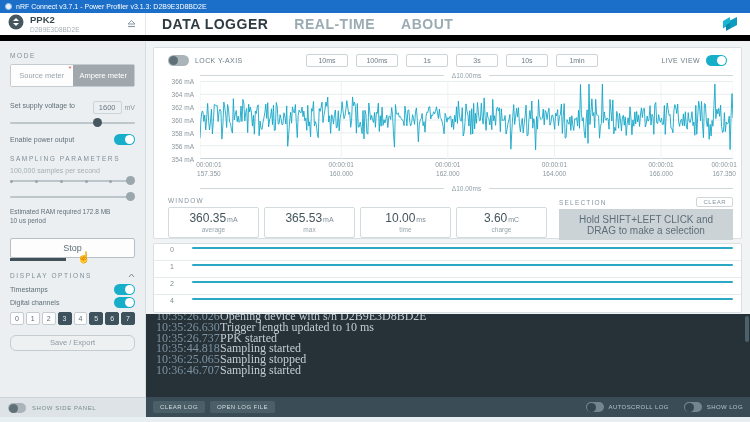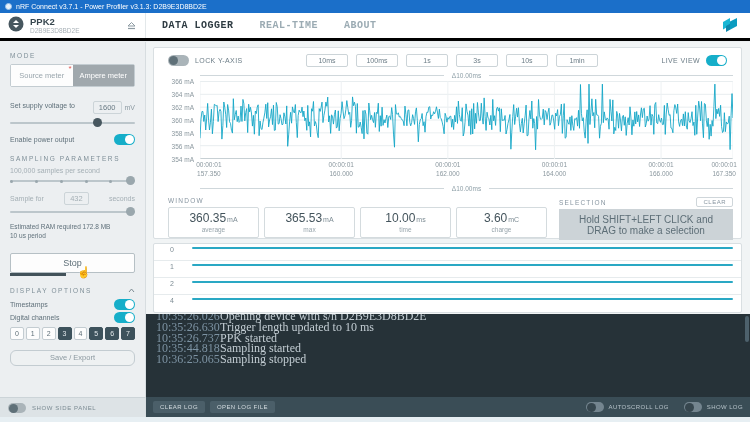--- a/index.html
+++ b/index.html
@@ -4,28 +4,28 @@
 <style>
   *{margin:0;padding:0;box-sizing:border-box;}
   html,body{width:750px;height:422px;overflow:hidden;font-family:"Liberation Sans",sans-serif;background:#eceff1;}
   .app{position:relative;width:750px;height:422px;background:#eceff1;overflow:hidden;}
 
   
   .titlebar{position:absolute;top:0;left:0;right:0;height:13px;background:#1b6fc9;color:#fff;display:flex;align-items:center;gap:4px;padding:0 5px;font-size:7px;}
   .app-icon{width:7px;height:7px;border-radius:50%;background:#e8f1fa;border:1px solid #9cc3ea;flex:0 0 auto;}
 
   
-  .header{position:absolute;top:13px;left:0;right:0;height:28px;background:#fff;border-bottom:3px solid #000000;display:flex;align-items:stretch;}
+  .header{position:absolute;top:13px;left:0;right:0;height:28px;background:#fff;border-bottom:6px solid #000000;display:flex;align-items:stretch;}
   .device{width:146px;display:flex;align-items:center;gap:6px;padding:0 8px;border-right:1px solid #e3e8ea;}
   .device-icon{flex:0 0 auto;}
   .device-names{flex:1;line-height:1.1;}
   .device-name{font-size:9.5px;font-weight:bold;color:#37474f;}
   .device-serial{font-size:6.5px;color:#a8b1b7;}
   .tabs{display:flex;align-items:center;gap:26px;padding-left:16px;}
-  .tab{font-size:10px;font-weight:bold;letter-spacing:.5px;color:#9babb3;cursor:pointer;font-family:Liberation Mono, monospace;}
+  .tab{font-size:14px;font-weight:bold;letter-spacing:.5px;color:#9babb3;cursor:pointer;}
   .tab.active{color:#2e3b42;}
   .logo{margin-left:auto;display:flex;align-items:center;padding-right:10px;}
 
   
   .sidebar{position:absolute;top:42px;left:0;width:146px;bottom:5px;background:#eceff1;border-right:1px solid #d7dde0;padding:8px 10px 0;overflow:hidden;}
   .sec-header{font-size:6.5px;letter-spacing:1.6px;color:#7f8f98;margin:2px 0 5px;display:flex;justify-content:space-between;align-items:center;}
   .mode-group{display:flex;border:1px solid #c3ccd1;border-radius:2px;overflow:visible;margin-bottom:9px;}
   .mode-btn{flex:1;height:21px;font-size:7.5px;display:flex;align-items:center;justify-content:center;position:relative;cursor:pointer;}
   .mode-btn.unselected{background:#fdfdfd;color:#9aa6ad;}
   .mode-btn.selected{background:#a0a8ad;color:#fff;}
@@ -187,25 +187,20 @@
     <div class="lbl dim">100,000 samples per second</div>
     <div class="slider disabled">
       <div class="track"></div>
       <div class="tickdot" style="left:0%"></div>
         <div class="tickdot" style="left:20%"></div>
         <div class="tickdot" style="left:40%"></div>
         <div class="tickdot" style="left:60%"></div>
         <div class="tickdot" style="left:79%"></div>
       <div class="knob" style="right:0"></div>
     </div>
-    <div class="row-between" style="margin:2px 0;">
-      <span class="lbl dim">Sample for</span>
-      <span class="value-box" style="color:#a4afb5;">432</span>
-      <span class="lbl dim">seconds</span>
-    </div>
     <div class="slider disabled">
       <div class="track"></div>
         <div class="knob" style="right:0"></div>
     </div>
     <div class="note">Estimated RAM required 172.8 MB</div>
     <div class="note">10 us period</div>
 
     <div class="stop-wrap">
       <button class="btn-stop">Stop</button>
       <div class="stop-progress"></div>
@@ -383,20 +378,21 @@
         </div>
       </div>
 
     <div class="log">
       <div class="log-body">
           <div class="log-row"><span class="log-time">10:35:26.026</span><span class="log-msg">Opening device with s/n D2B9E3D8BD2E</span></div>
           <div class="log-row"><span class="log-time">10:35:26.630</span><span class="log-msg">Trigger length updated to 10 ms</span></div>
           <div class="log-row"><span class="log-time">10:35:26.737</span><span class="log-msg">PPK started</span></div>
           <div class="log-row"><span class="log-time">10:35:44.818</span><span class="log-msg">Sampling started</span></div>
           <div class="log-row"><span class="log-time">10:36:25.065</span><span class="log-msg">Sampling stopped</span></div>
+          <div class="log-row"><span class="log-time">10:36:46.707</span><span class="log-msg">Sampling started</span></div>
         </div>
       <div class="log-scroll"></div>
     </div>
 
     <div class="log-toolbar">
       <button class="log-btn">CLEAR LOG</button>
       <button class="log-btn">OPEN LOG FILE</button>
       <span class="spacer"></span>
       <span class="log-toggle">
         <span class="switch dark-off" style="width:18px;height:10px;"></span>

